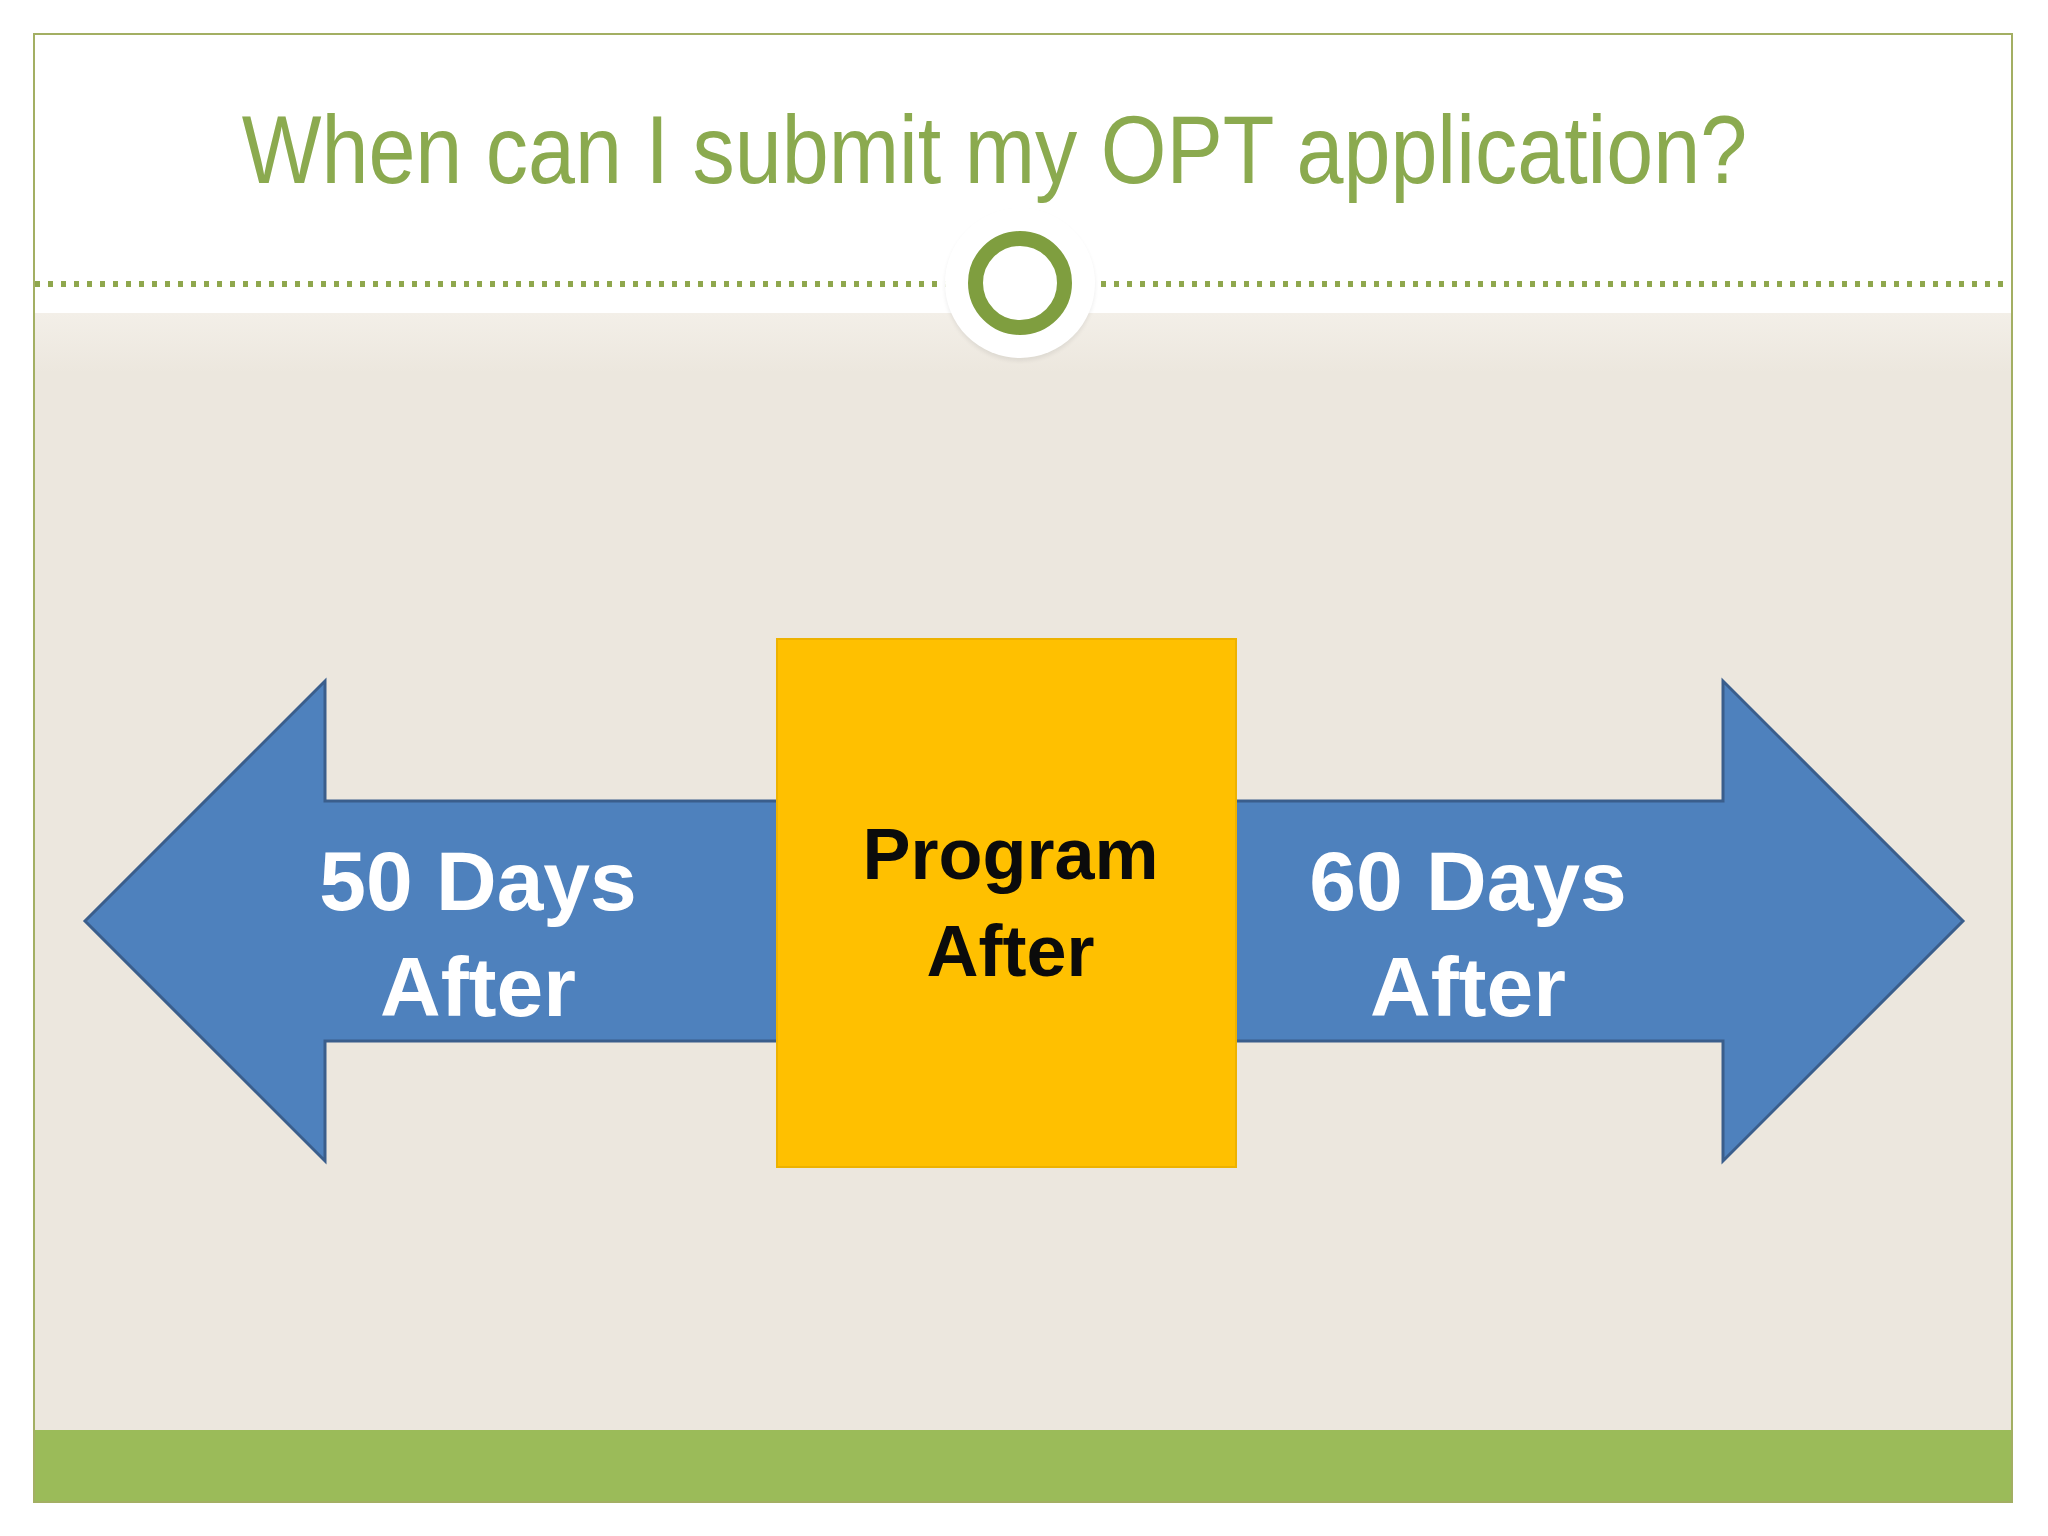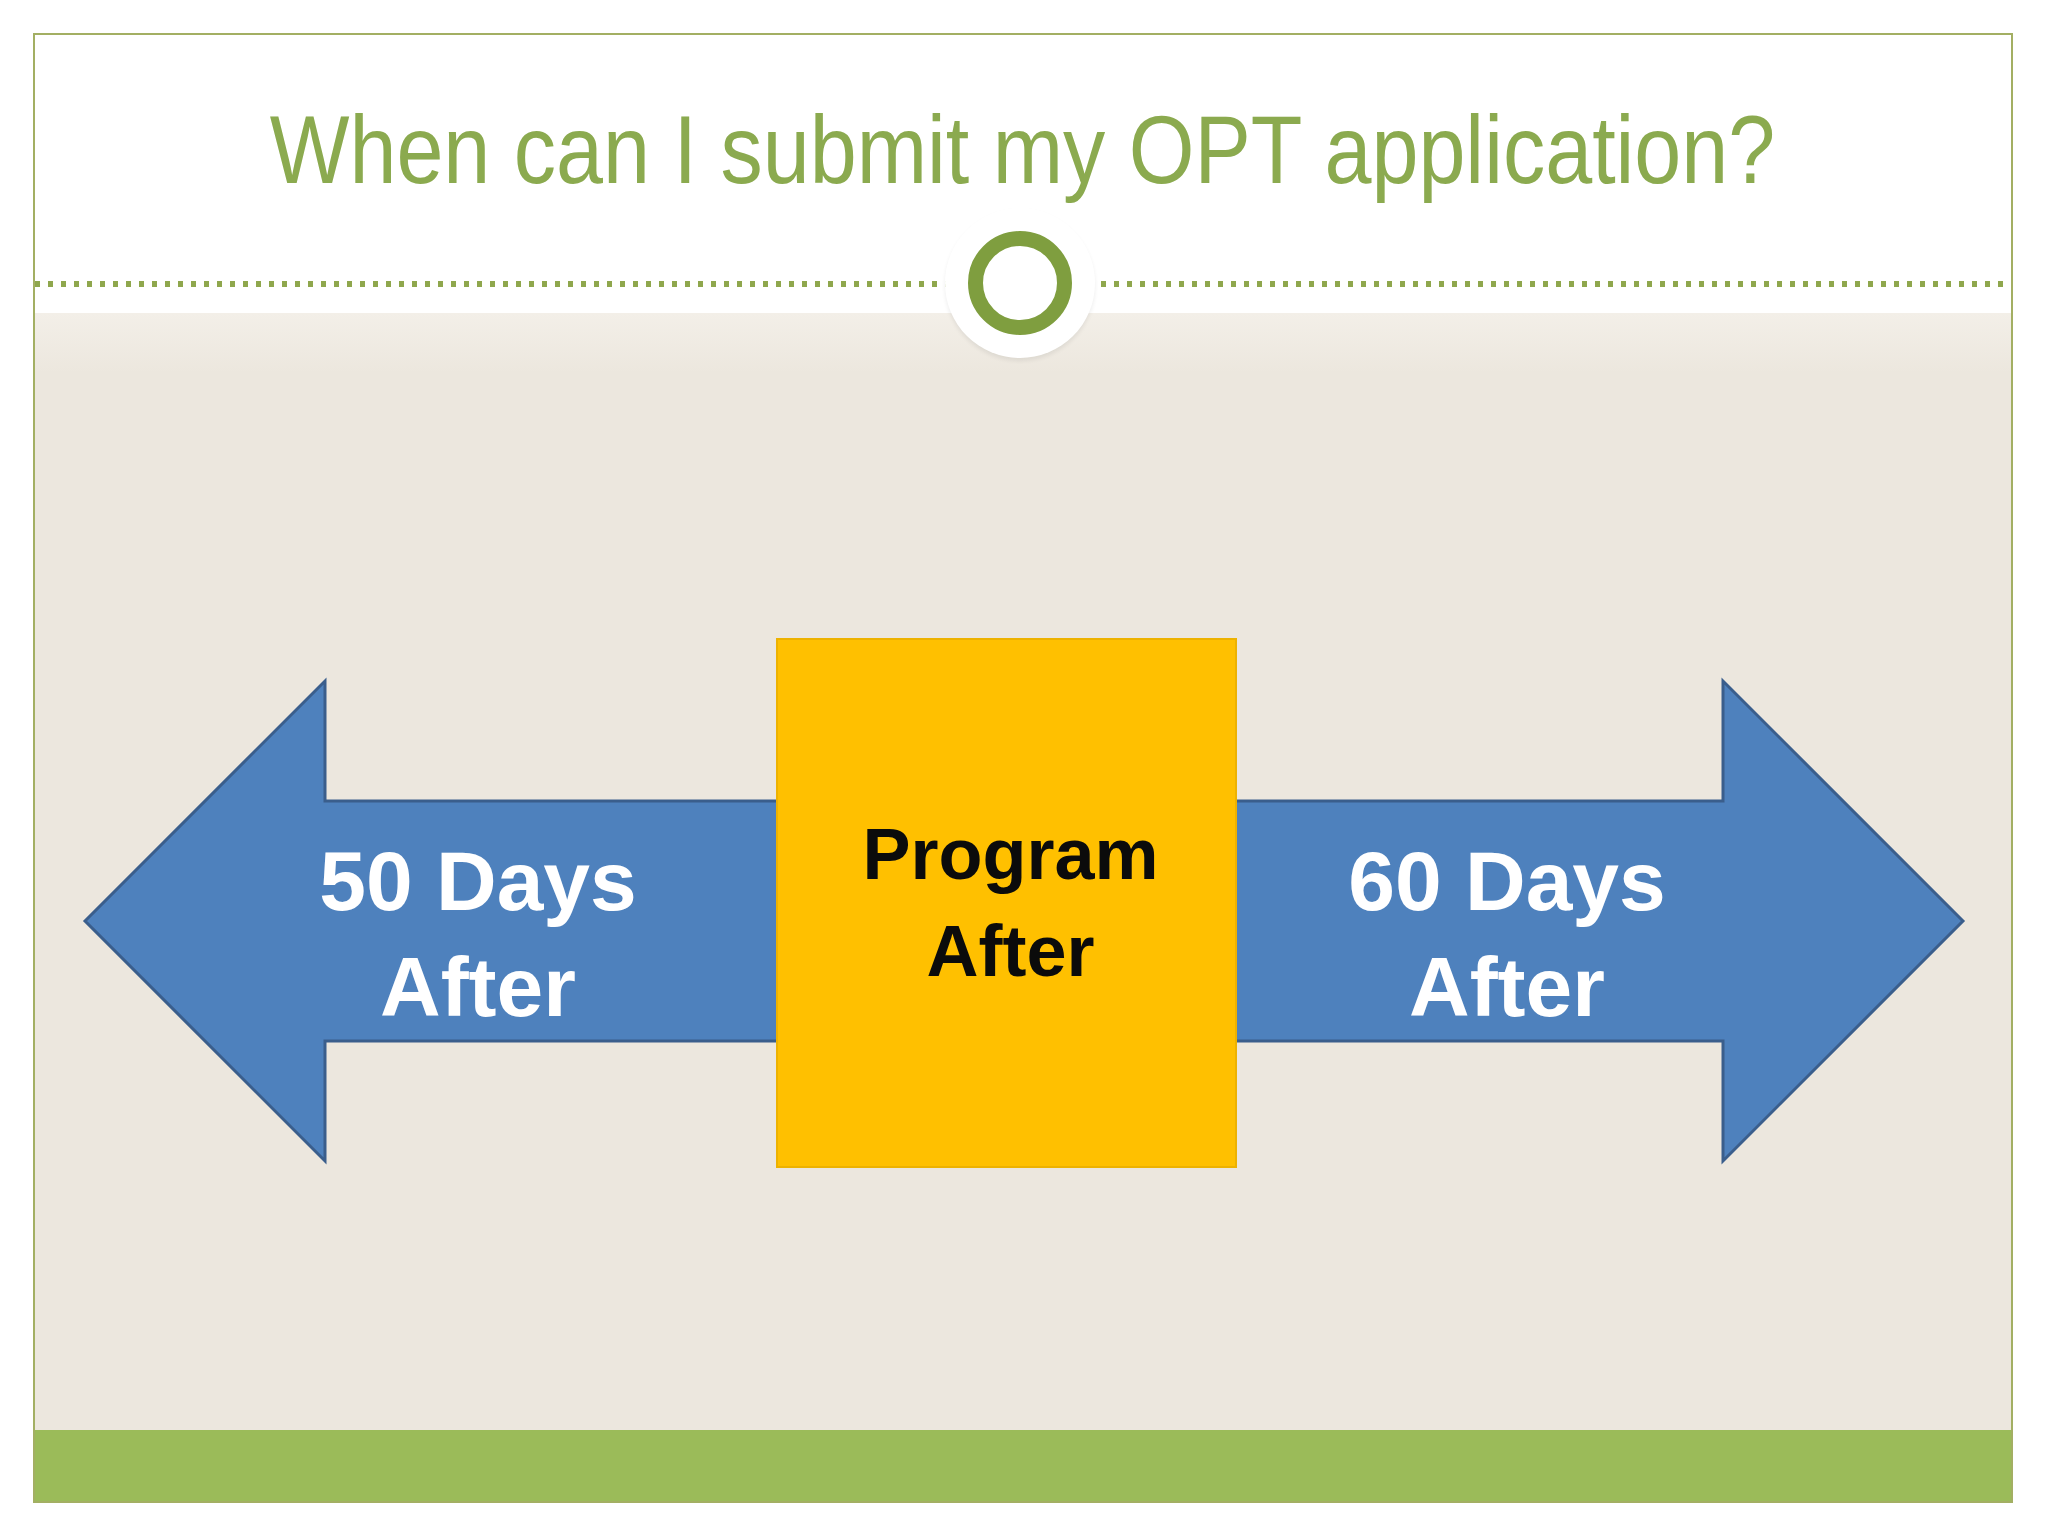--- a/index.html
+++ b/index.html
@@ -30,21 +30,21 @@
   }
   .circle-ring {
     position:absolute; left:968px; top:231px; width:104px; height:104px;
     box-sizing:border-box; border:15px solid var(--ring-green);
     border-radius:50%; background:#ffffff;
   }
   
   .title {
     position:absolute; left:35px; top:98px; width:1978px;
     text-align:center; color:var(--title-green);
-    font-size:96px; line-height:104px; font-weight:400; white-space:nowrap;padding-left:28px;
+    font-size:96px; line-height:104px; font-weight:400; white-space:nowrap;
   }
   .title .narrow {
     display:inline-block; transform:scaleX(0.88);
     position:relative; left:-30px;
   }
   
   .diagram-svg { position:absolute; left:0; top:0; width:2048px; height:1536px; }
   .arrow-shape {
     fill:var(--arrow-blue); stroke:var(--arrow-blue-border);
     stroke-width:3; stroke-linejoin:miter;
@@ -58,21 +58,21 @@
     text-align:center; color:#0b0b0b; font-weight:700;
     font-size:72px; line-height:97px;padding-left:8px;
   }
   
   .arrow-label {
     position:absolute; top:828px; width:500px; text-align:center;
     color:#ffffff; font-weight:700; font-size:84px; line-height:106px;
     white-space:nowrap;
   }
   .arrow-label.left  { left:228px; }
-  .arrow-label.right { left:1257px; }
+  .arrow-label.right { left:1218px; }
   
   .slide-frame {
     position:absolute; left:33px; top:33px; width:1980px; height:1470px;
     box-sizing:border-box; border:2px solid var(--border-olive);
     pointer-events:none;
   }
 </style>
 </head>
 <body>
 

